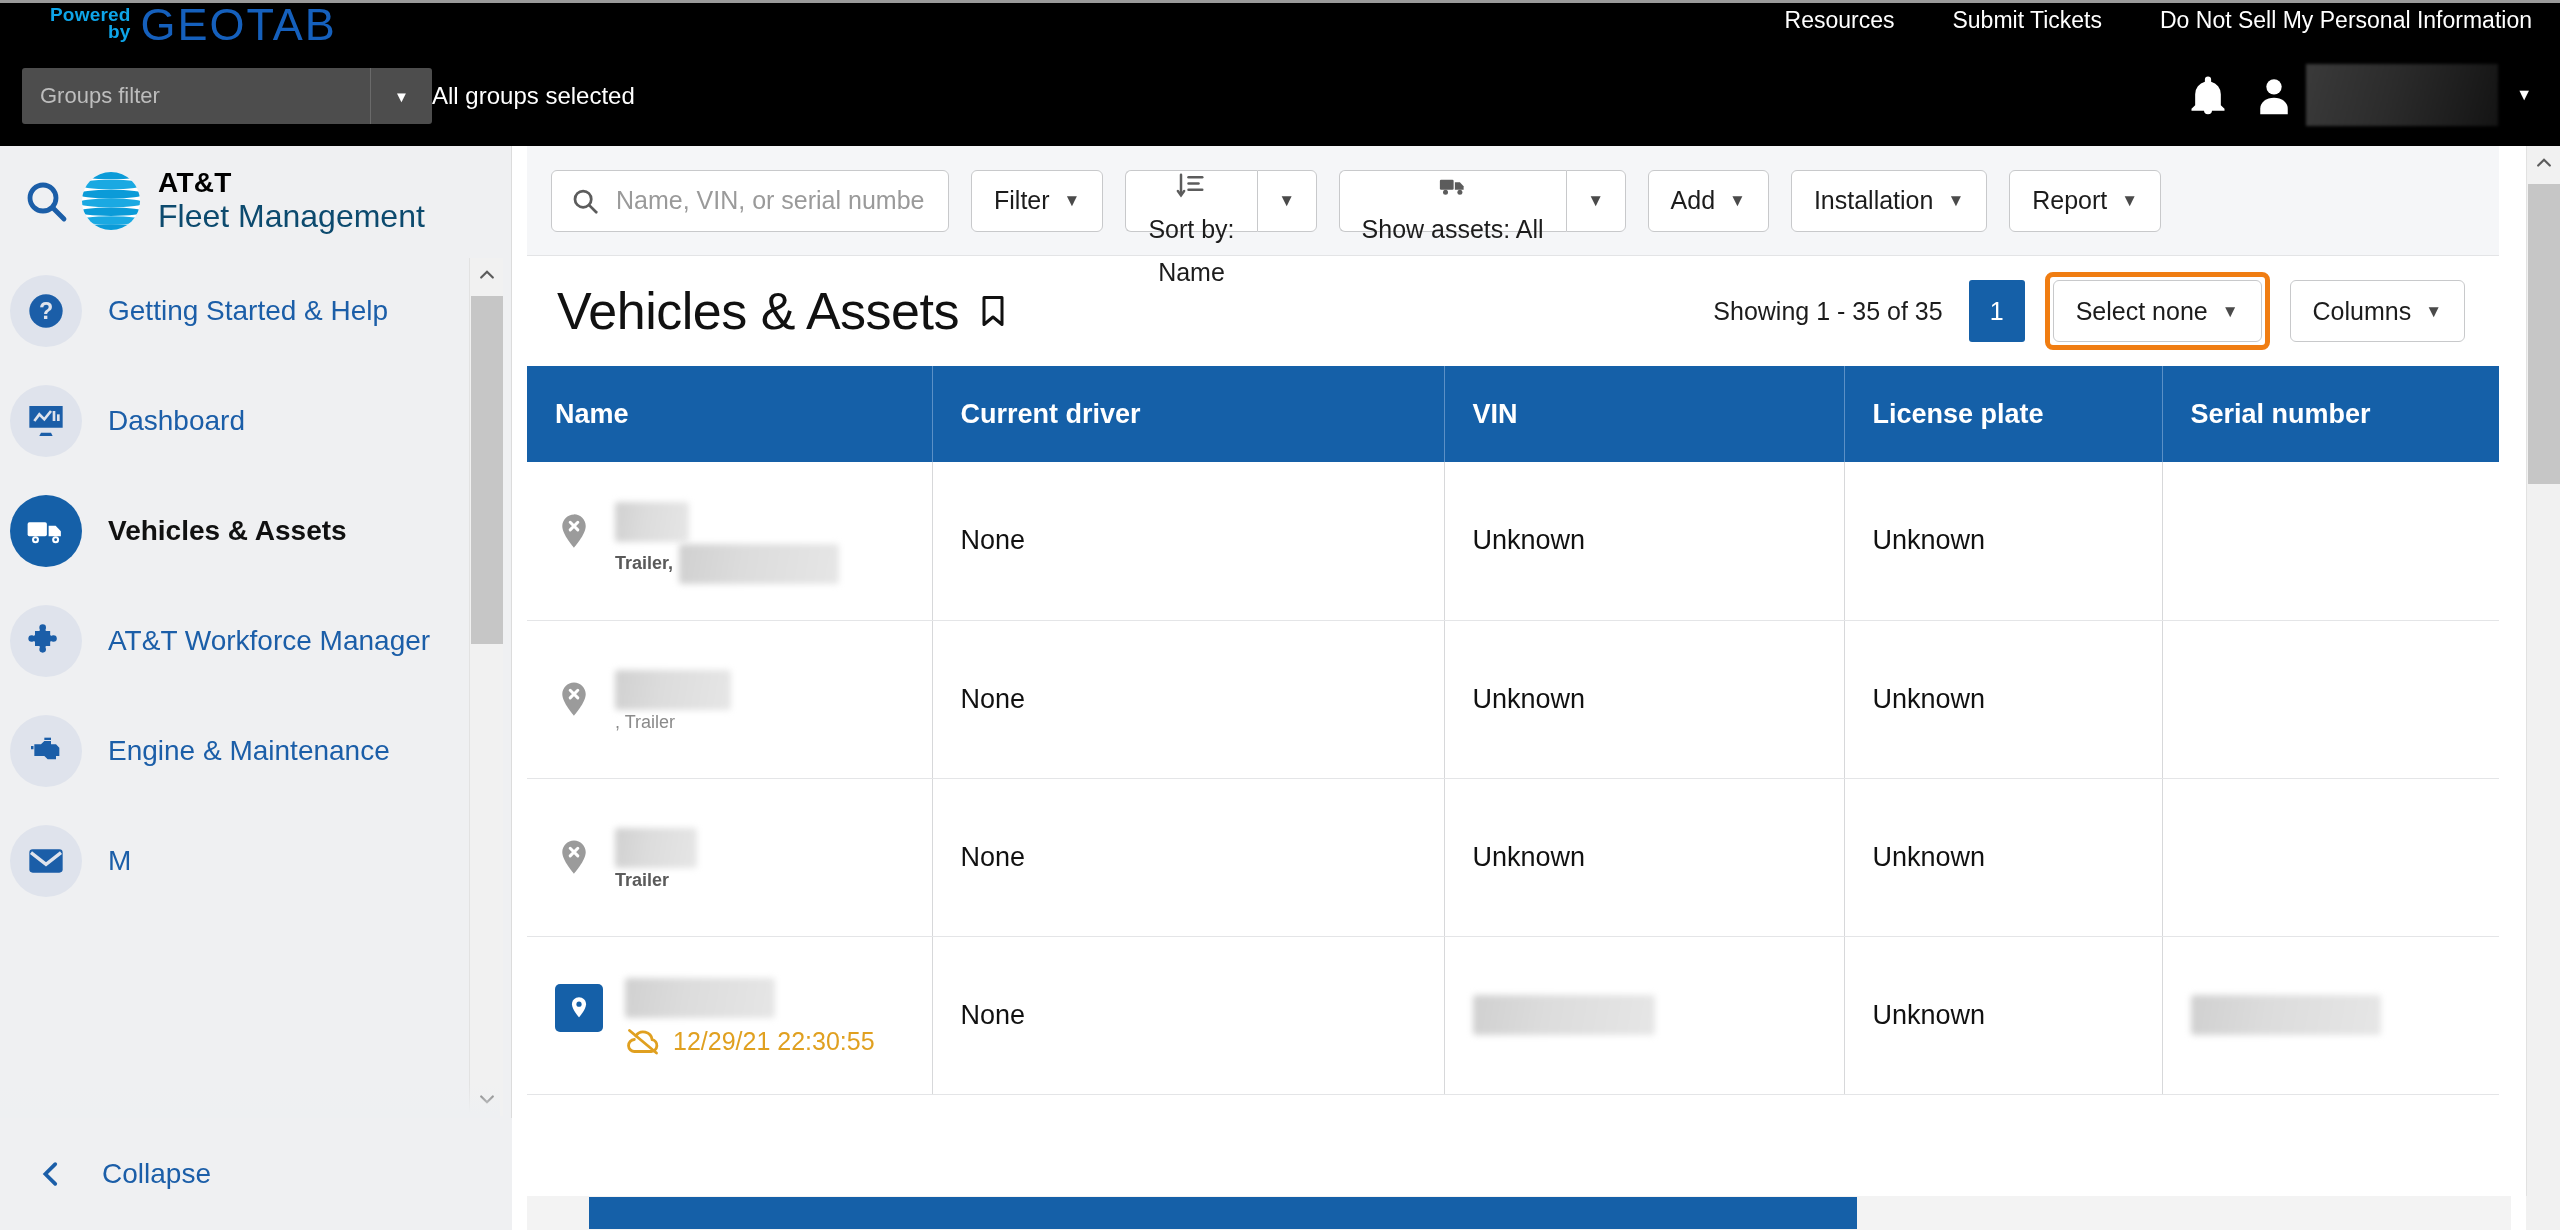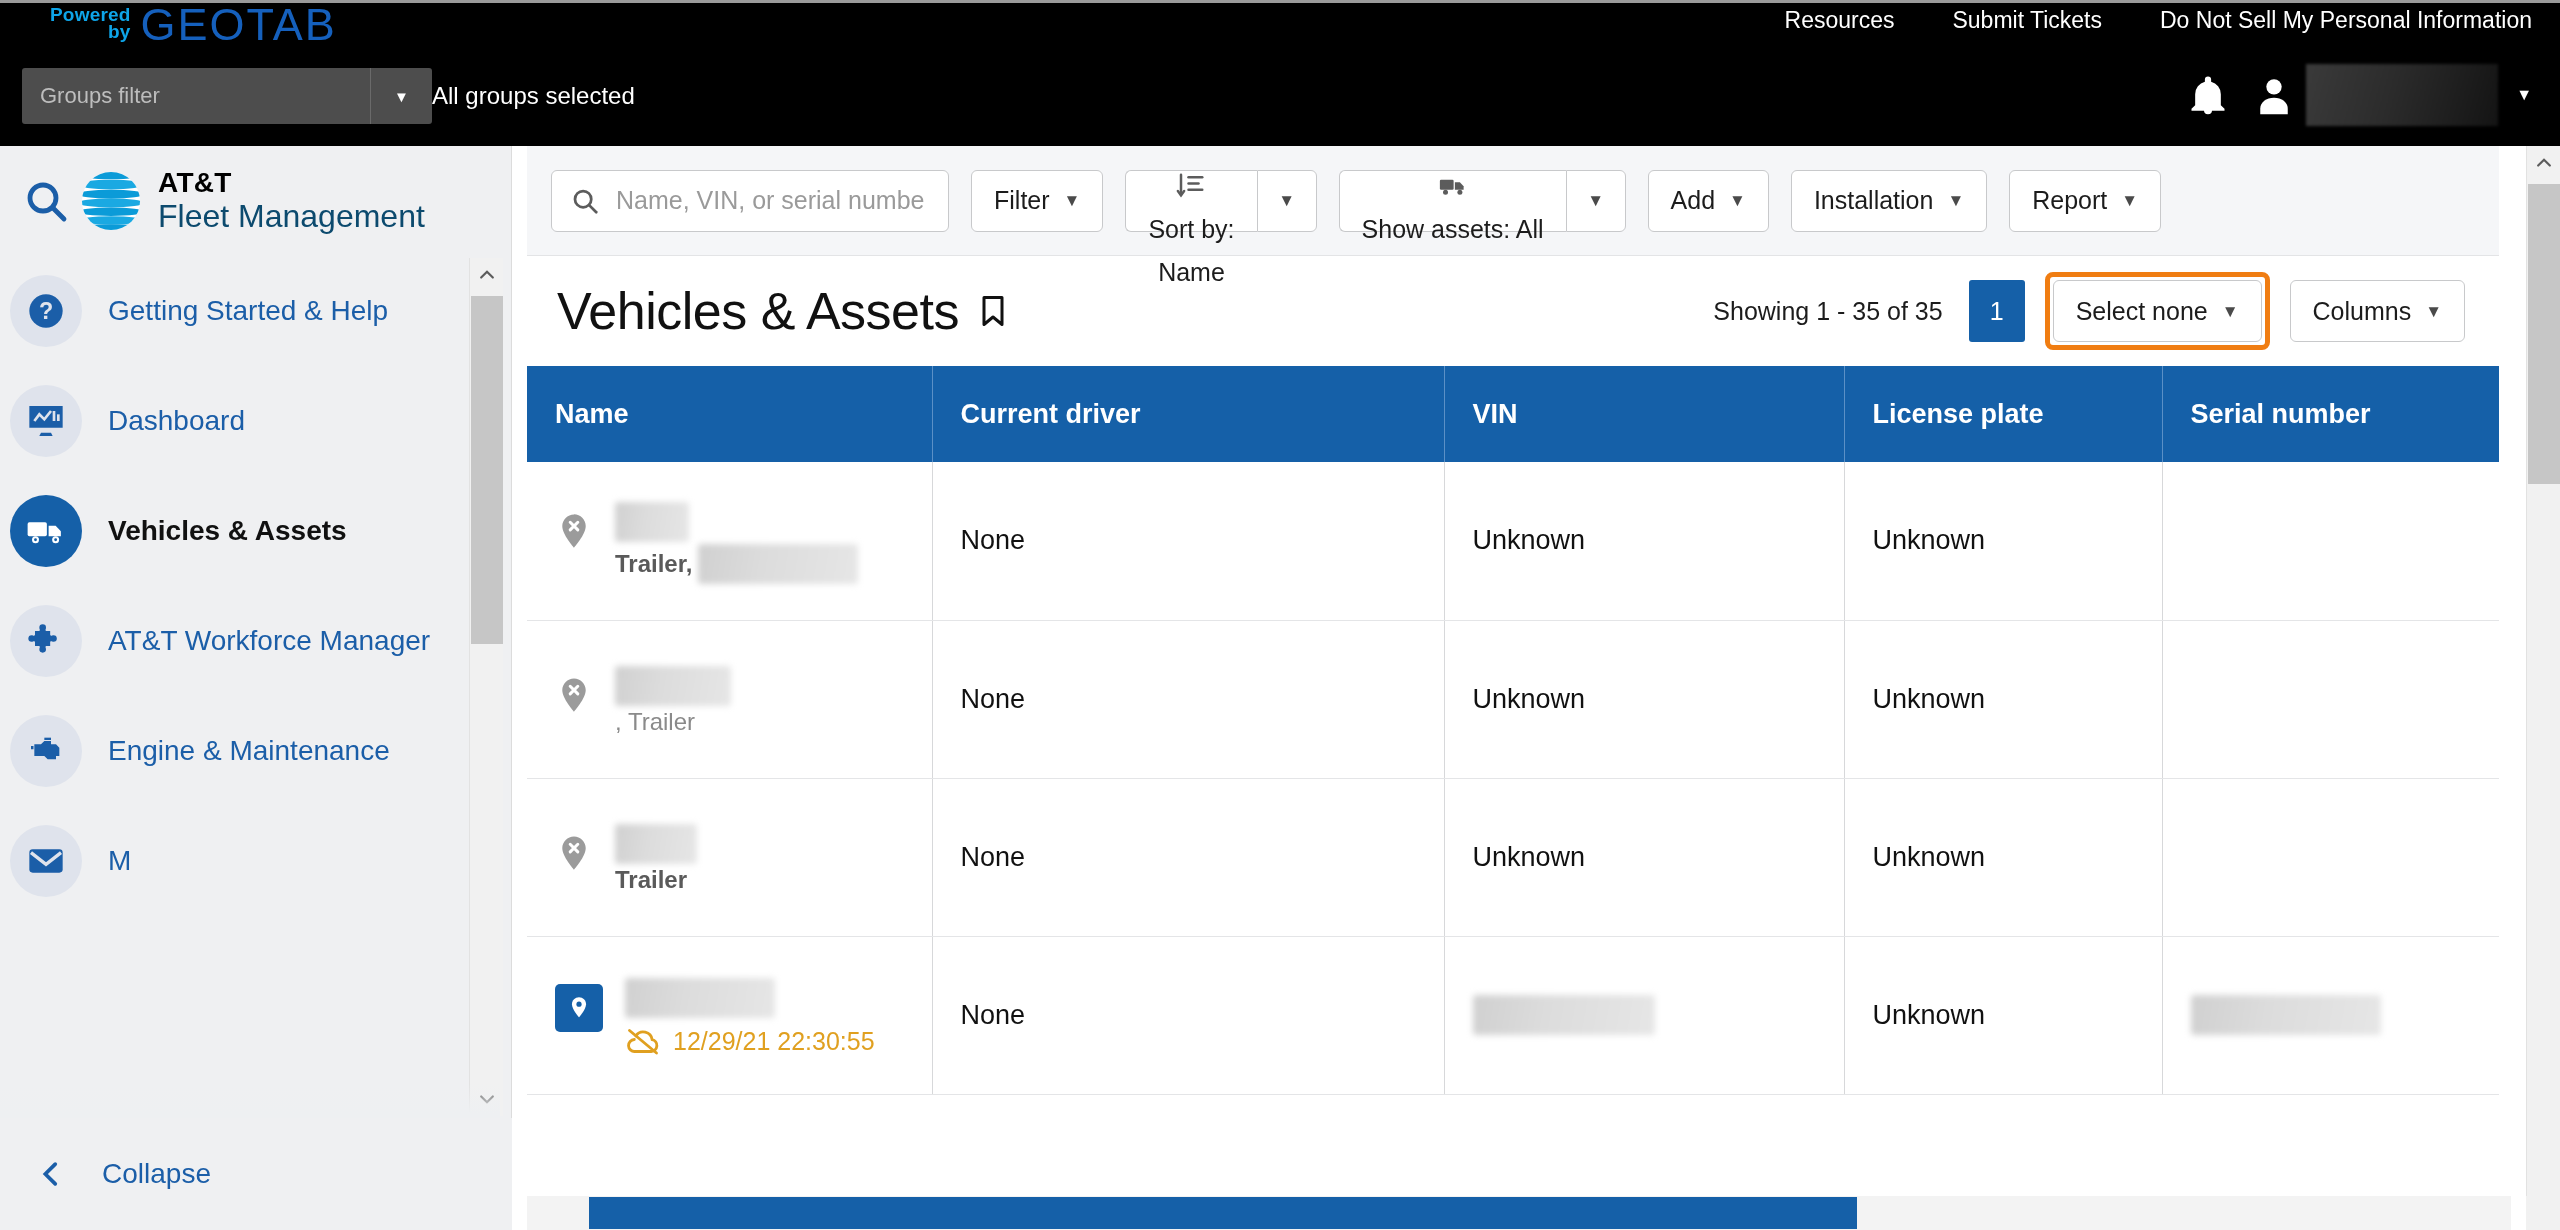--- a/index.html
+++ b/index.html
@@ -225,21 +225,21 @@
     flex: none; margin-top: 6px; display: flex; align-items: center; justify-content: center;
     color: #ffffff;
   }
   .name-lines { display: flex; flex-direction: column; gap: 2px; min-width: 0; }
   .redact {
     display: inline-block; height: 40px; border-radius: 3px;
     background: linear-gradient(100deg,#d0d0d0 0%,#dcdcdc 40%,#e6e6e6 100%);
     filter: blur(3px); vertical-align: middle;
   }
   .sub-line {
-    font-size: 24px; color: #5a5a5a; font-weight: 700;
+    font-size: 18px; color: #5a5a5a; font-weight: 700;
     display: flex; align-items: center; gap: 6px; white-space: nowrap;
   }
   .sub-line.light { font-weight: 400; color: #8a8a8a; }
   .stamp {
     display: flex; align-items: center; gap: 12px;
     color: #e0a020; font-size: 25px; margin-top: 6px; white-space: nowrap;
   }
   .cloud-off { width: 36px; height: 30px; color: #e0a020; flex: none; }
 
   

